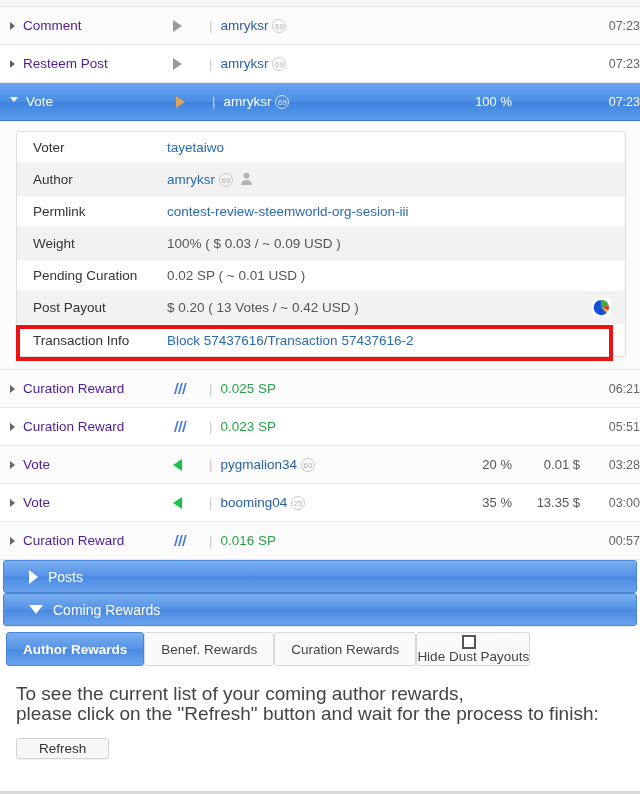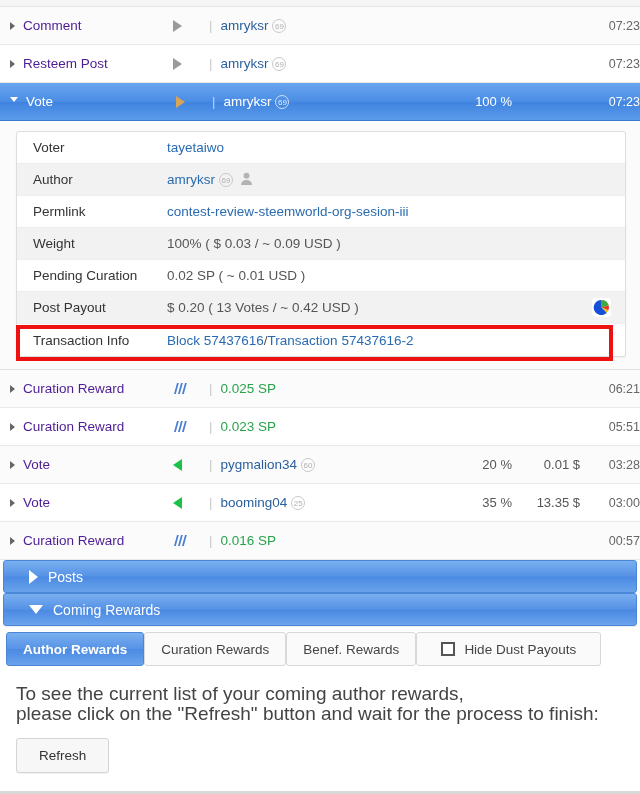--- a/index.html
+++ b/index.html
@@ -157,21 +157,21 @@
     font-size:13.5px;
     color:#444;
     white-space:nowrap;
   }
   .tab.active {
     background: linear-gradient(to bottom, #7ab0f0 0%, #5692e6 50%, #4b8ae3 51%, #6aa3ec 100%);
     border-color:#4a86d5;
     color:#fff;
     font-weight:bold;
   }
-  .tab.checkbox-tab { padding:0 24px; }
+  .tab.checkbox-tab { padding:0 0;flex-direction:column; }
   .cbox {
     width:14px;height:14px;
     border:2px solid #555;
     background:#fff;
     margin-right:9px;
     flex:0 0 auto;
   }
 
   
   .info-text {
@@ -179,21 +179,21 @@
     font-size:19px;
     color:#444;
     line-height:20px;
   }
   .refresh-wrap { padding:14px 16px 0 16px; }
   .btn-refresh {
     display:inline-block;
     background:#f7f7f7;
     border:1px solid #d4d4d4;
     border-radius:3px;
-    padding:9px 22px;
+    padding:2px 22px;
     font-size:13.5px;
     color:#333;
     box-shadow:0 1px 1px rgba(0,0,0,.05);
   }
   .bottom-rule { position:absolute; left:0; right:0; bottom:0; height:3px; background:#d9d9d9; }
 </style>
 </head>
 <body>
 
 <div class="page">
@@ -379,24 +379,24 @@
   <div class="sec-bar">
     <span class="caret-down-w"></span>
     <span>Coming Rewards</span>
   </div>
 
   <div class="tabs">
     <div class="tab active">
       <span>Author Rewards</span>
     </div>
     <div class="tab">
-      <span>Curation Rewards</span>
+      <span>Benef. Rewards</span>
     </div>
     <div class="tab">
-      <span>Benef. Rewards</span>
+      <span>Curation Rewards</span>
     </div>
     <div class="tab checkbox-tab">
       <span class="cbox"></span>
       <span>Hide Dust Payouts</span>
     </div>
   </div>
 
   <div class="info-text">
     <div>To see the current list of your coming author rewards,</div>
     <div>please click on the "Refresh" button and wait for the process to finish:</div>

